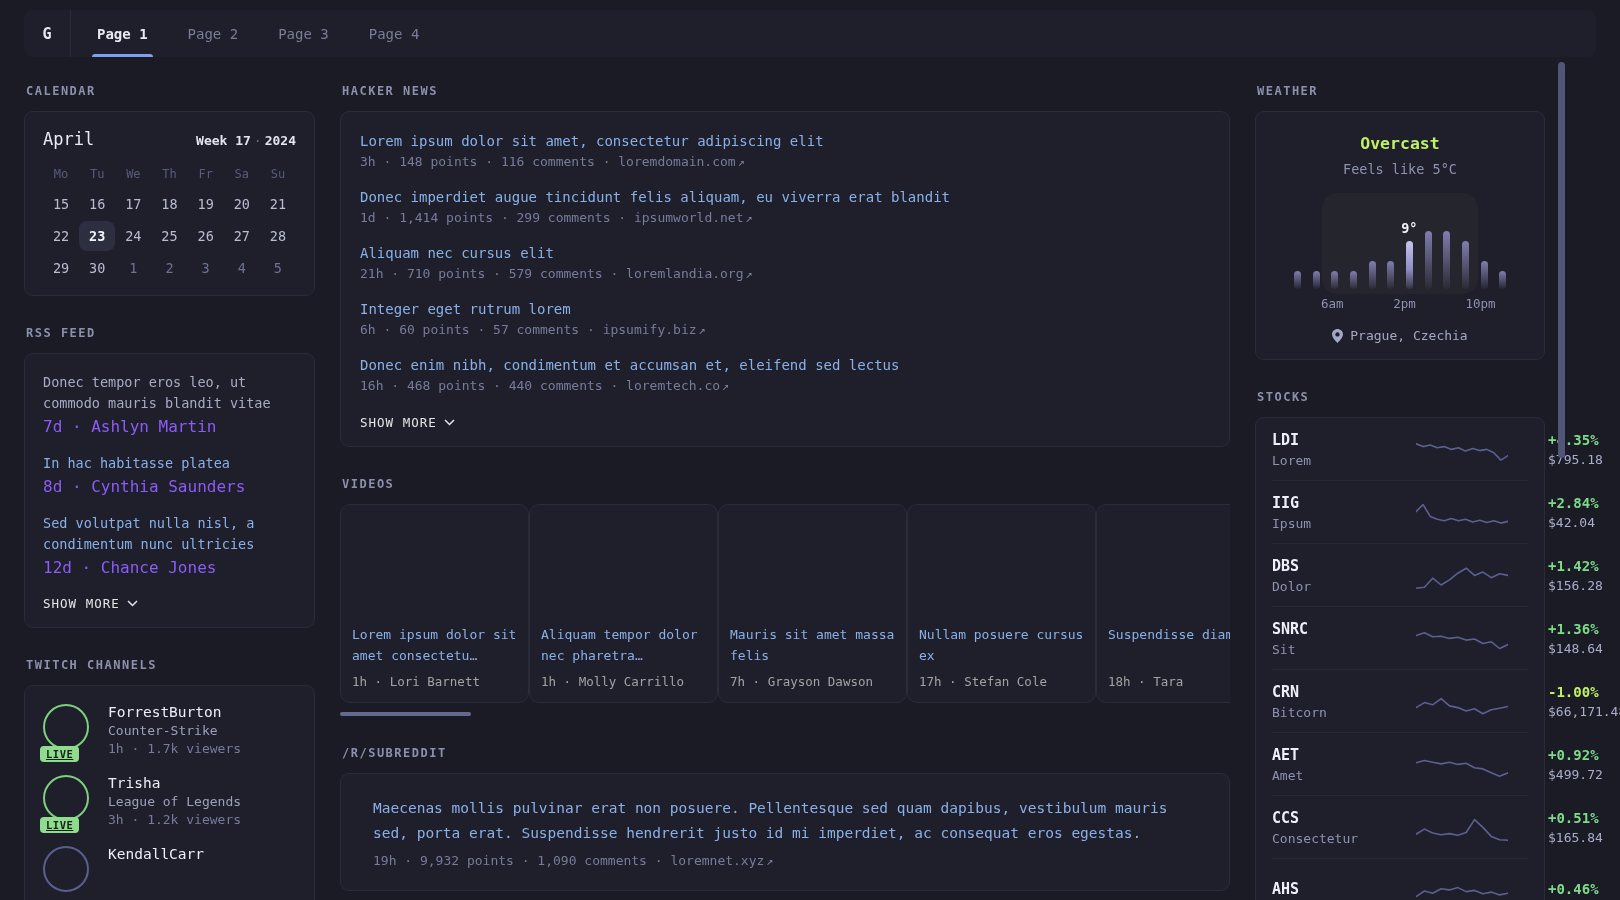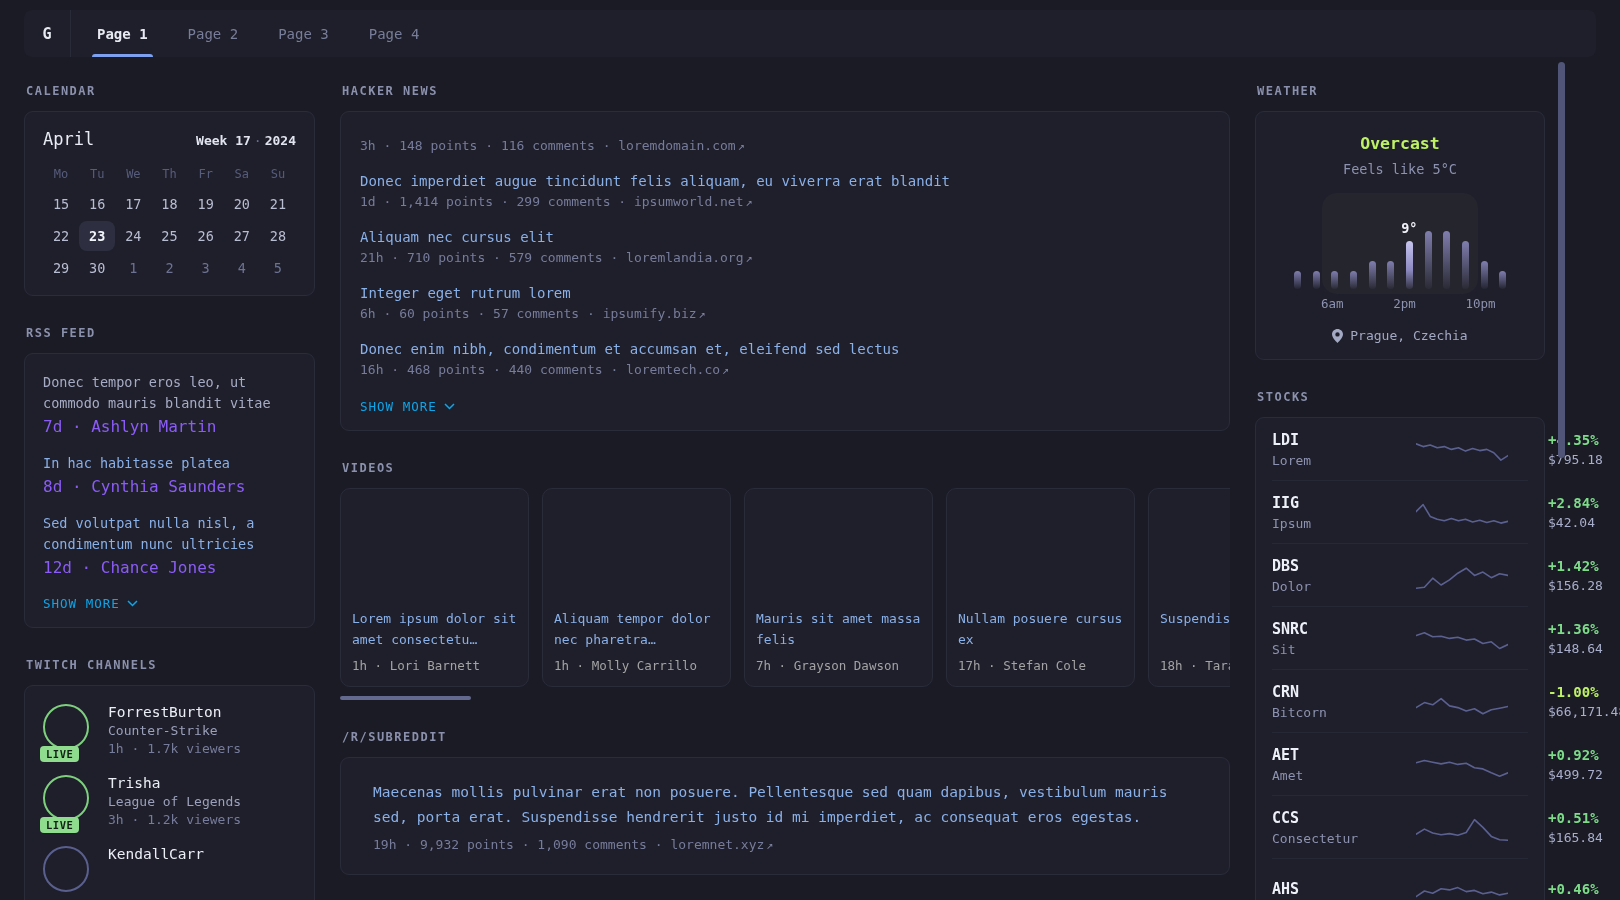--- a/index.html
+++ b/index.html
@@ -32,40 +32,40 @@
   .cal-dow { color:#575c7b; font-size:12px; padding:6px 0 8px; }
   .cal-day { color:#b9bdd2; font-size:13.5px; padding:7px 0; border-radius:8px; }
   .cal-day[data-state="selected"] { background:#2d2f40; color:#f2f4fb; font-weight:bold; }
   .cal-day[data-state="other"] { color:#6d7292; }
   
   .pad-card { padding:18px 18px 16px; }
   .feed-item { margin-bottom:17px; }
   .feed-title { color:#8ab0e8; line-height:1.55; cursor:pointer; }
   .feed-title[data-visited="true"] { color:#a7acc6; }
   .feed-meta { color:#8b5cf6; font-size:16px; margin-top:3px; }
-  .show-more { display:inline-flex; align-items:center; gap:7px; color:#0ea5e9; font-size:12.5px; letter-spacing:1px; cursor:pointer; margin-top:2px; }
+  .show-more { display:inline-flex; align-items:center; gap:7px; color:#e5e5e5; font-size:12.5px; letter-spacing:1px; cursor:pointer; margin-top:2px; }
   .chev { display:inline-block; }
   .ext-arrow { color:#7d82a0; font-size:12px; padding-left:2px; }
   .domain-link { cursor:pointer; }
   
   .tw-row { display:flex; gap:15px; margin-bottom:19px; }
   .tw-avatar-wrap { position:relative; flex:0 0 50px; }
   .tw-avatar { width:46px; height:46px; border-radius:50%; border:2px solid #5a5f8e; cursor:pointer; }
   .tw-avatar-wrap[data-live="true"] .tw-avatar { border-color:#7ed07e; }
-  .live-badge { position:absolute; bottom:-6px; left:-3px; background:#8fdc8f; color:#132015; font-size:10.5px; font-weight:bold; padding:2px 6px; border-radius:4px; letter-spacing:0.5px; }
+  .live-badge { position:absolute; bottom:-6px; left:-3px; background:#8fdc8f; color:#132015; font-size:10.5px; font-weight:bold; padding:2px 6px; border-radius:4px; letter-spacing:0.5px;text-decoration:underline; }
   .tw-name { color:#eceef6; font-size:14.5px; font-weight:400; cursor:pointer; }
   .tw-cat { color:#9ba0bb; font-size:13px; margin-top:3px; }
   .tw-meta { color:#777c9b; font-size:13px; margin-top:3px; }
   
   .hn-card { padding:21px 19px 16px; }
   .hn-item { margin-bottom:20px; }
   .hn-title { color:#8ab0e8; font-size:14px; cursor:pointer; }
   .hn-meta { color:#777c9b; font-size:13px; margin-top:5px; }
   
-  .video-row { display:flex; gap:13px; overflow:hidden; width:890px; }
+  .video-row { display:flex; overflow:hidden; width:890px; }
   .video-card { flex:0 0 189px; background:#1e1f2b; border:1px solid #2b2c3a; border-radius:10px; padding:6px 6px 13px; cursor:pointer; }
   .video-thumb { height:102px; border-radius:7px; margin-bottom:11px; }
   .video-title { margin:0 5px; color:#8ab0e8; font-size:13px; line-height:1.62; height:42px; overflow:hidden; }
   .video-meta { margin:8px 5px 0; color:#a3a3a3; font-size:12.5px; white-space:nowrap; overflow:hidden; }
   .h-scrollbar { position:relative; height:4px; margin-top:9px; }
   .h-thumb { position:absolute; left:0; top:0; width:131px; height:4px; border-radius:2px; background:#646a8f; cursor:pointer; }
   
   .sub-card { padding:22px 32px; }
   .sub-title { color:#8ab0e8; font-size:14.5px; line-height:1.75; cursor:pointer; }
   .sub-meta { color:#777c9b; font-size:13px; margin-top:6px; }
@@ -269,20 +269,21 @@
     </div>
 
     <div>
 
       <div class="section">
         <h2 class="sec-title">HACKER NEWS</h2>
         <div class="card hn-card">
           <div>
 
               <div class="hn-item">
+                <div class="hn-title">Lorem ipsum dolor sit amet, consectetur adipiscing elit</div>
                 <div class="hn-meta">
                   <span>3h · 148 points · 116 comments · </span><span class="domain-link">loremdomain.com</span><span class="ext-arrow">↗</span>
                 </div>
               </div>
 
               <div class="hn-item">
                 <div class="hn-title">Donec imperdiet augue tincidunt felis aliquam, eu viverra erat blandit</div>
                 <div class="hn-meta">
                   <span>1d · 1,414 points · 299 comments · </span><span class="domain-link">ipsumworld.net</span><span class="ext-arrow">↗</span>
                 </div>

